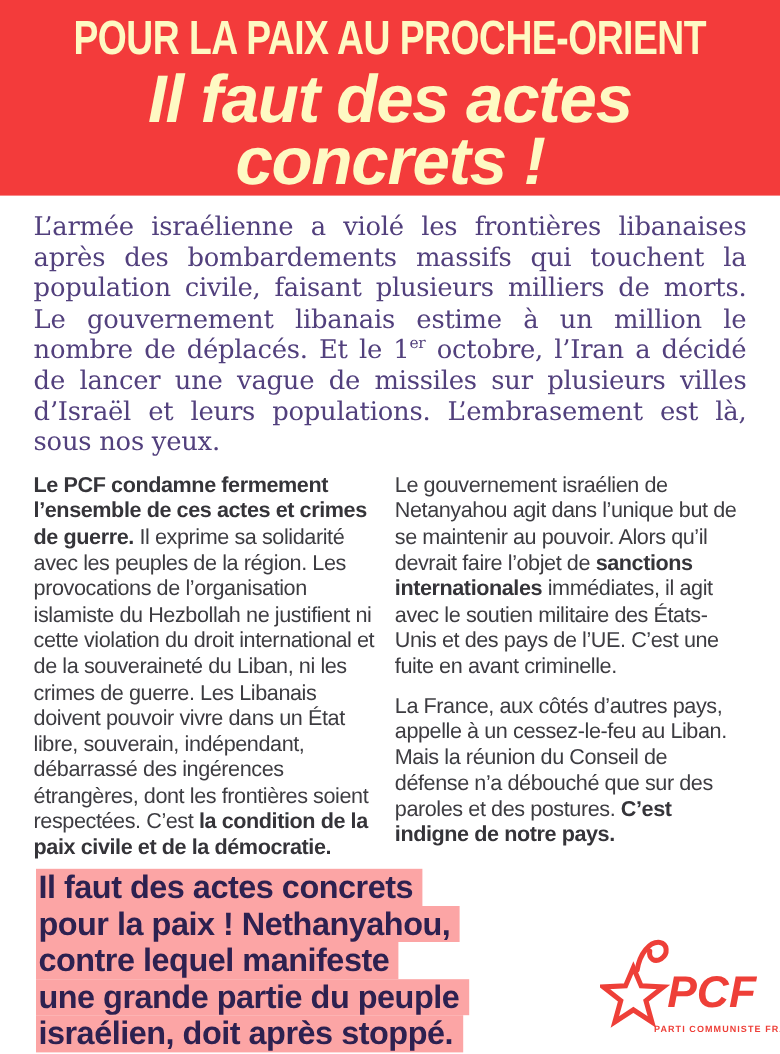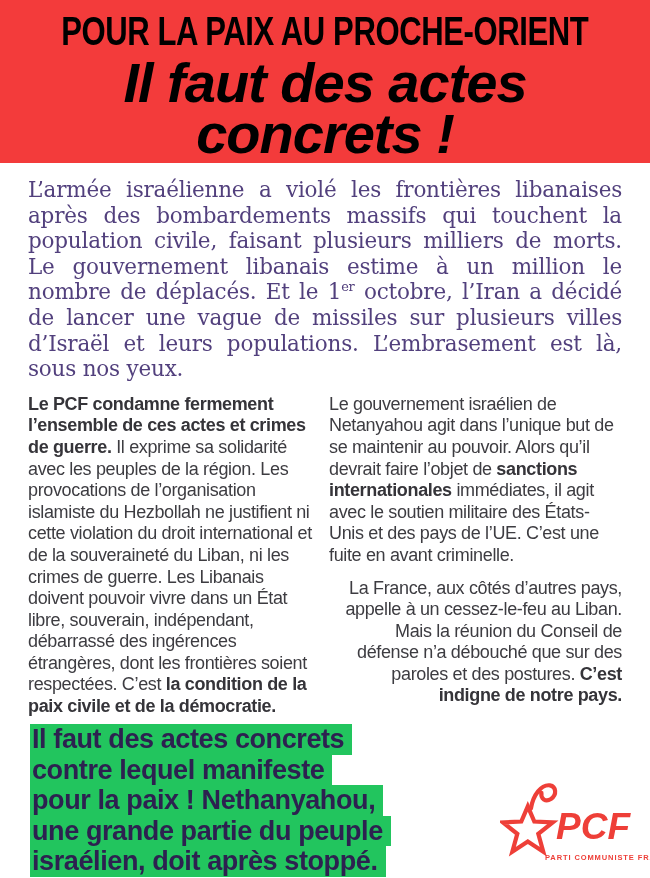--- a/index.html
+++ b/index.html
@@ -2,21 +2,21 @@
 <html><head>
 <meta charset="utf-8">
 <style>
   * { margin:0; padding:0; box-sizing:border-box; }
   html,body { width:650px; height:878px; background:#ffffff; overflow:hidden; }
   body { position:relative; font-family:"Liberation Sans", sans-serif; }
 
   
   .banner{
     width:650px; height:163px; background:#f33b3b;
-    text-align:center; color:#000000; overflow:hidden;
+    text-align:center; color:#fef9c3; overflow:hidden;
   }
   .kicker{
     display:inline-block;
     margin-top:9px;
     font-weight:800;
     font-size:37px;
     letter-spacing:-0.5px;
     transform:scale(0.84,1.08);
     transform-origin:center top;
     white-space:nowrap;
@@ -46,36 +46,36 @@
   .columns{
     display:flex;
     margin:12px 28px 0 28px;
     gap:8px;
     color:#3d3c41;
     font-size:18px;
     line-height:21.6px;
     letter-spacing:-0.35px;
   }
   .col{ flex:1; }
-  .col-para + .col-para{ margin-top:11px;text-align:right; }
+  .col-para + .col-para{ margin-top:11px; }
   .b{ font-weight:bold; color:#353439; }
 
   
   .cta{
     position:absolute;
     left:30px; top:724px;
     font-weight:bold;
     font-size:27px;
     line-height:28.6px;
     letter-spacing:-0.4px;
     color:#2d2150;
   }
   .cta-line{ white-space:nowrap; }
   .cta-line .hl{
-    background:#22c55e;
+    background:#fca5a5;
     padding:1px 8px 1px 2px;
     display:inline-block;
   }
 
   
   .logo{
     position:absolute;
     left:500px; top:778px;
     width:130px; height:92px;
     color:#ee3f38;
@@ -111,22 +111,22 @@
       <p class="col-para"><span class="b">Le PCF condamne fermement l’ensemble de ces actes et crimes de guerre.</span><span> Il exprime sa solidarité avec les peuples de la région. Les provocations de l’organisation islamiste du Hezbollah ne justifient ni cette violation du droit international et de la souveraineté du Liban, ni les crimes de guerre. Les Libanais doivent pouvoir vivre dans un État libre, souverain, indépendant, débarrassé des ingérences étrangères, dont les frontières soient respectées. C’est </span><span class="b">la condition de la paix civile et de la démocratie.</span></p>
     </div>
   <div class="col">
       <p class="col-para"><span>Le gouvernement israélien de Netanyahou agit dans l’unique but de se maintenir au pouvoir. Alors qu’il devrait faire l’objet de </span><span class="b">sanctions internationales</span><span> immédiates, il agit avec le soutien militaire des États-Unis et des pays de l’UE. C’est une fuite en avant criminelle.</span></p>
       <p class="col-para"><span>La France, aux côtés d’autres pays, appelle à un cessez-le-feu au Liban. Mais la réunion du Conseil de défense n’a débouché que sur des paroles et des postures. </span><span class="b">C’est indigne de notre pays.</span></p>
     </div>
 </section>
 
 <section class="cta">
     <div class="cta-line"><span class="hl">Il faut des actes concrets</span></div>
+    <div class="cta-line"><span class="hl">pour la paix ! Nethanyahou,</span></div>
     <div class="cta-line"><span class="hl">contre lequel manifeste</span></div>
-    <div class="cta-line"><span class="hl">pour la paix ! Nethanyahou,</span></div>
     <div class="cta-line"><span class="hl">une grande partie du peuple</span></div>
     <div class="cta-line"><span class="hl">israélien, doit après stoppé.</span></div>
   </section>
 
 <div class="logo">
   <svg width="64" height="84" viewBox="0 0 60 80">
     <g fill="none" stroke="#ee3f38" stroke-width="4">
       <path d="M26,27 L32.2,41.5 L49.8,42.3 L36,53.2 L40.7,70.2 L26,60.5 L11.3,70.2 L16,53.2 L2.2,42.3 L19.8,41.5 Z" stroke-linejoin="miter"></path>
       <path d="M29,29 C31,16 39,6 47,7 C53,8 54,16 48,20 C43,23 38,20 39,14" stroke-linecap="round"></path>
     </g>

